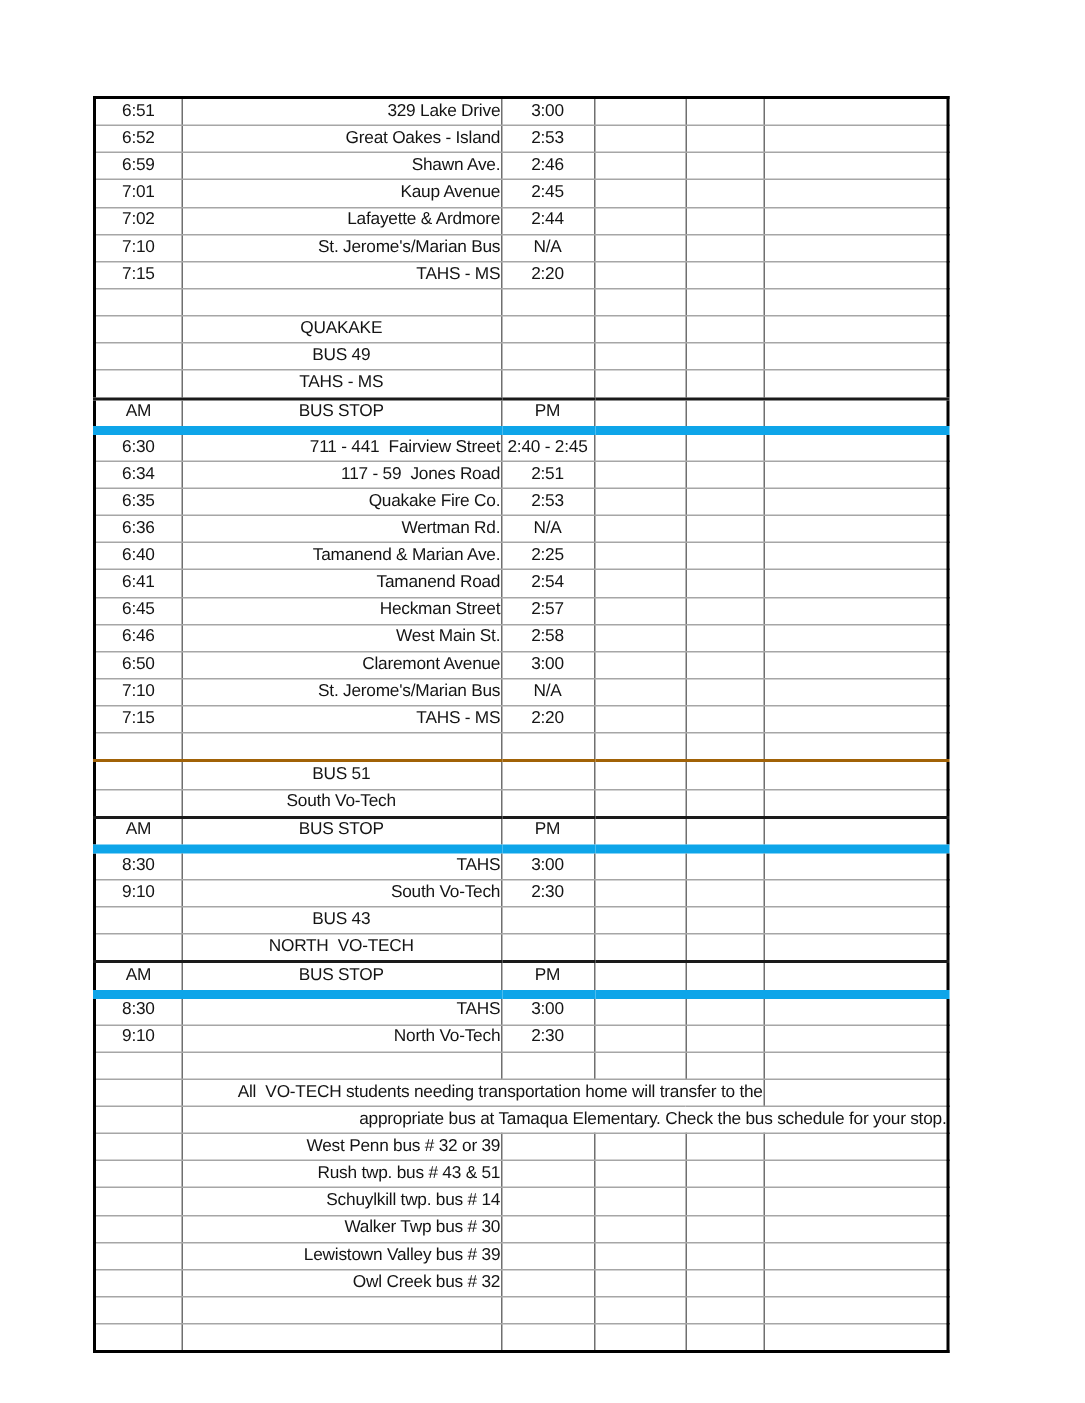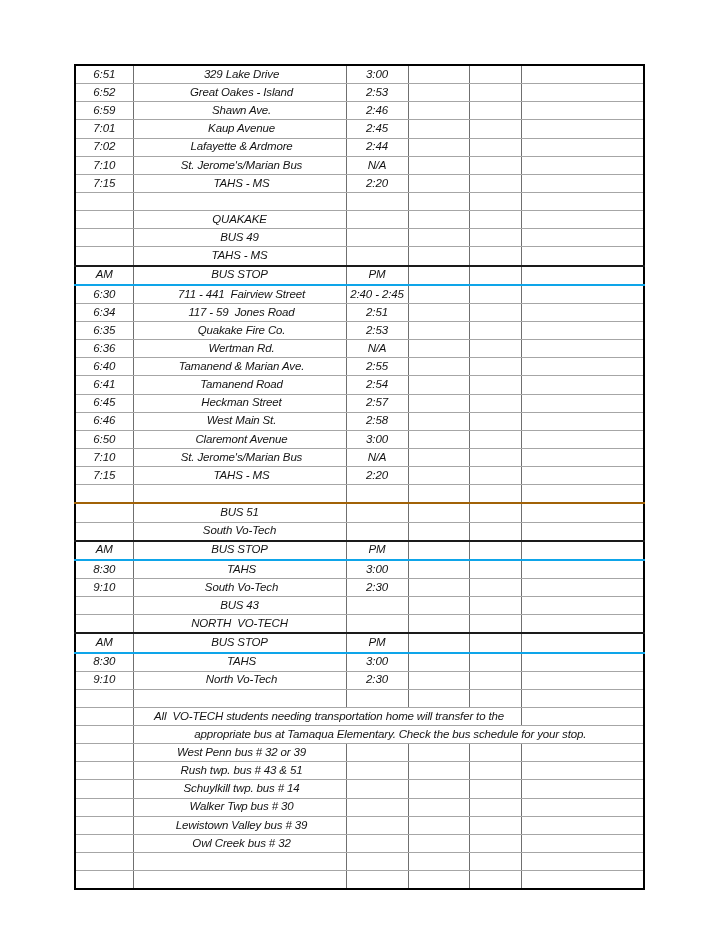--- a/index.html
+++ b/index.html
@@ -10,48 +10,47 @@
   .page {
     position: relative;
     width: 723px;
     height: 935px;
     background: #ffffff;
     font-family: "Liberation Sans", "DejaVu Sans", sans-serif;
     overflow: hidden;
   }
   table.sched {
     position: absolute;
-    left: 74px;
+    left: 62px;
     top: 64px;
     border-collapse: collapse;
     table-layout: fixed;
     border: 2px solid #000000;
     background: #ffffff;
-    font-style: italic;
   }
   table.sched td {
     height: 17.15px;
     padding: 0;
     font-size: 11.5px;
     line-height: 1;
     letter-spacing: -0.15px;
     color: #141414;
     vertical-align: middle;
     white-space: pre;
     overflow: visible;
     border-top: 1px solid #a6a6a6;
     border-bottom: 1px solid #a6a6a6;
     border-left: 1px solid #6f6f6f;
     border-right: 1px solid #6f6f6f;
   }
   table.sched td.c-center { text-align: center; }
-  table.sched td.c-left   { text-align: center; padding-left: 4px; }
+  table.sched td.c-left   { text-align: right; padding-left: 4px; }
   tr.hdr td {
     border-top: 2px solid #1a1a1a;
-    border-bottom: 2px solid #0ea5e9;
+    border-bottom: 6px solid #0ea5e9;
   }
   tr.thick-top td {
     border-top: 2px solid #a16207;
   }
 </style>
 </head>
 <body>
 
 <div class="page">
   <table class="sched">
@@ -188,21 +187,21 @@
           <td class="c-center">6:36</td>
           <td class="c-left">Wertman Rd.</td>
           <td class="c-center">N/A</td>
           <td></td>
           <td></td>
           <td></td>
         </tr>
         <tr>
           <td class="c-center">6:40</td>
           <td class="c-left">Tamanend &amp; Marian Ave.</td>
-          <td class="c-center">2:55</td>
+          <td class="c-center">2:25</td>
           <td></td>
           <td></td>
           <td></td>
         </tr>
         <tr>
           <td class="c-center">6:41</td>
           <td class="c-left">Tamanend Road</td>
           <td class="c-center">2:54</td>
           <td></td>
           <td></td>

